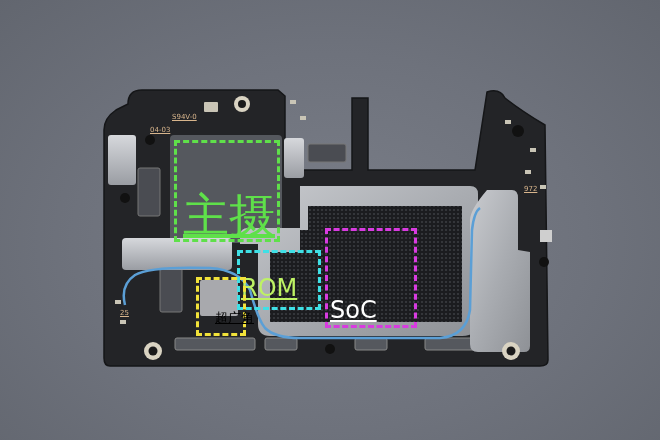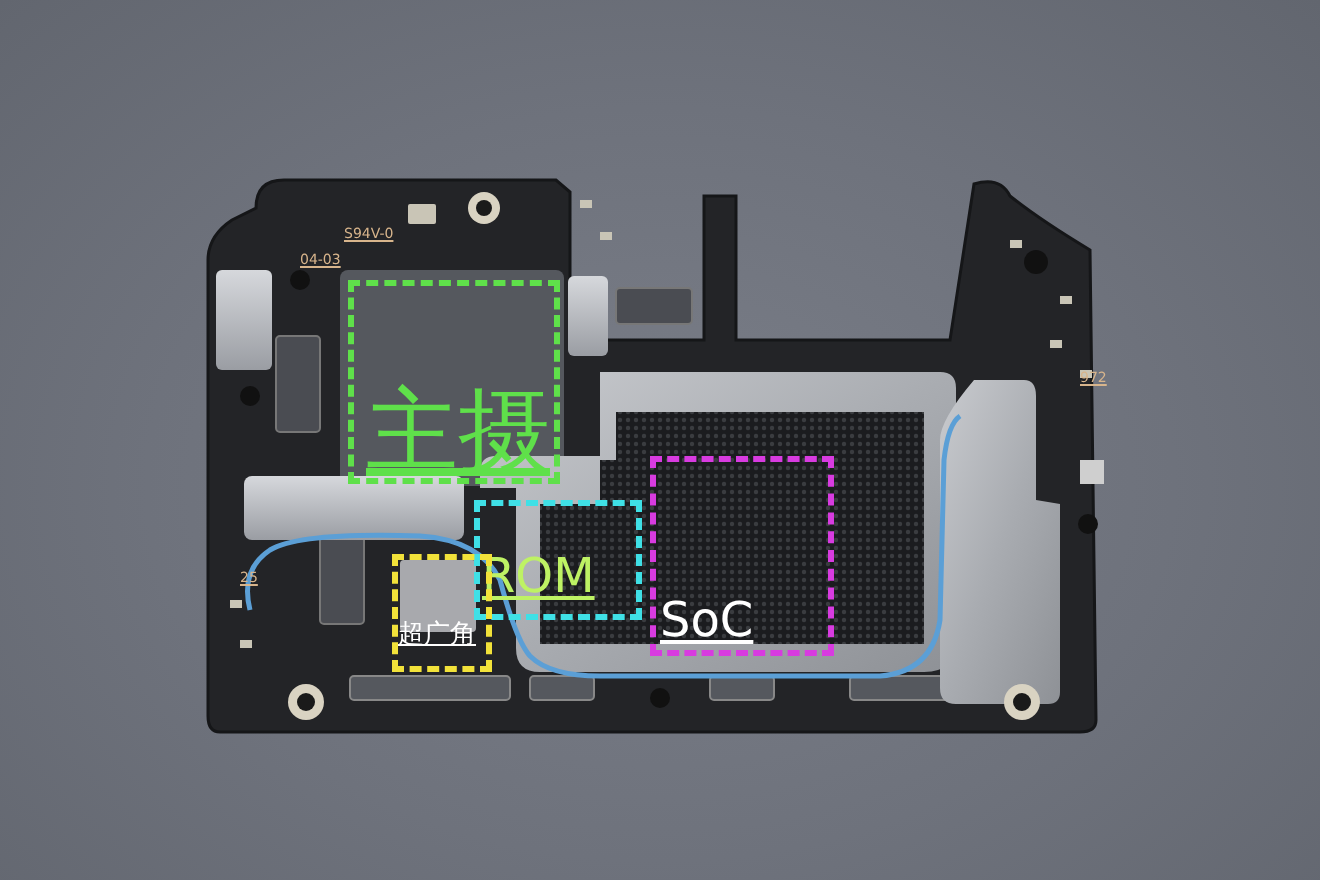--- a/index.html
+++ b/index.html
@@ -81,26 +81,26 @@
     <rect x="290" y="100" width="6" height="4"></rect>
       <rect x="300" y="116" width="6" height="4"></rect>
     <rect x="115" y="300" width="6" height="4"></rect>
       <rect x="120" y="320" width="6" height="4"></rect>
   </g>
   <rect x="540" y="230" width="12" height="12" fill="#cfcfcf"></rect>
 </svg>
 
 <div class="label" style="left:150px;top:127px;font-size:7px;color:#d8b58c;">04-03</div>
 <div class="label" style="left:172px;top:114px;font-size:7px;color:#d8b58c;">S94V-0</div>
-<div class="label" style="left:540px;top:186px;font-size:7px;color:#d8b58c;text-align:center;">972</div>
-<div class="label" style="left:120px;top:286px;font-size:7px;color:#d8b58c;text-align:center;">25</div>
+<div class="label" style="left:524px;top:186px;font-size:7px;color:#d8b58c;text-align:center;">972</div>
+<div class="label" style="left:120px;top:310px;font-size:7px;color:#d8b58c;text-align:center;">25</div>
 
 <div class="abs" style="left:174px;top:140px;width:100px;height:96px;border:3px dashed #5fe04a;"></div>
 <div class="label" style="left:183px;top:192px;font-size:46px;color:#5fe04a;">主摄</div>
 
 <div class="abs" style="left:237px;top:250px;width:78px;height:54px;border:3px dashed #3fe0e6;"></div>
 <div class="label" style="left:241px;top:276px;font-size:24px;color:#bef264;">ROM</div>
 
 <div class="abs" style="left:325px;top:228px;width:86px;height:94px;border:3px dashed #d83be0;"></div>
 <div class="label" style="left:330px;top:298px;font-size:24px;color:#ffffff;">SoC</div>
 
 <div class="abs" style="left:196px;top:277px;width:44px;height:53px;border:3px dashed #f2e23a;"></div>
-<div class="label" style="left:199px;top:311px;font-size:13px;color:#ffffff;">超广角</div>
+<div class="label" style="left:215px;top:311px;font-size:13px;color:#000000;">超广角</div>
 
 </body></html>

